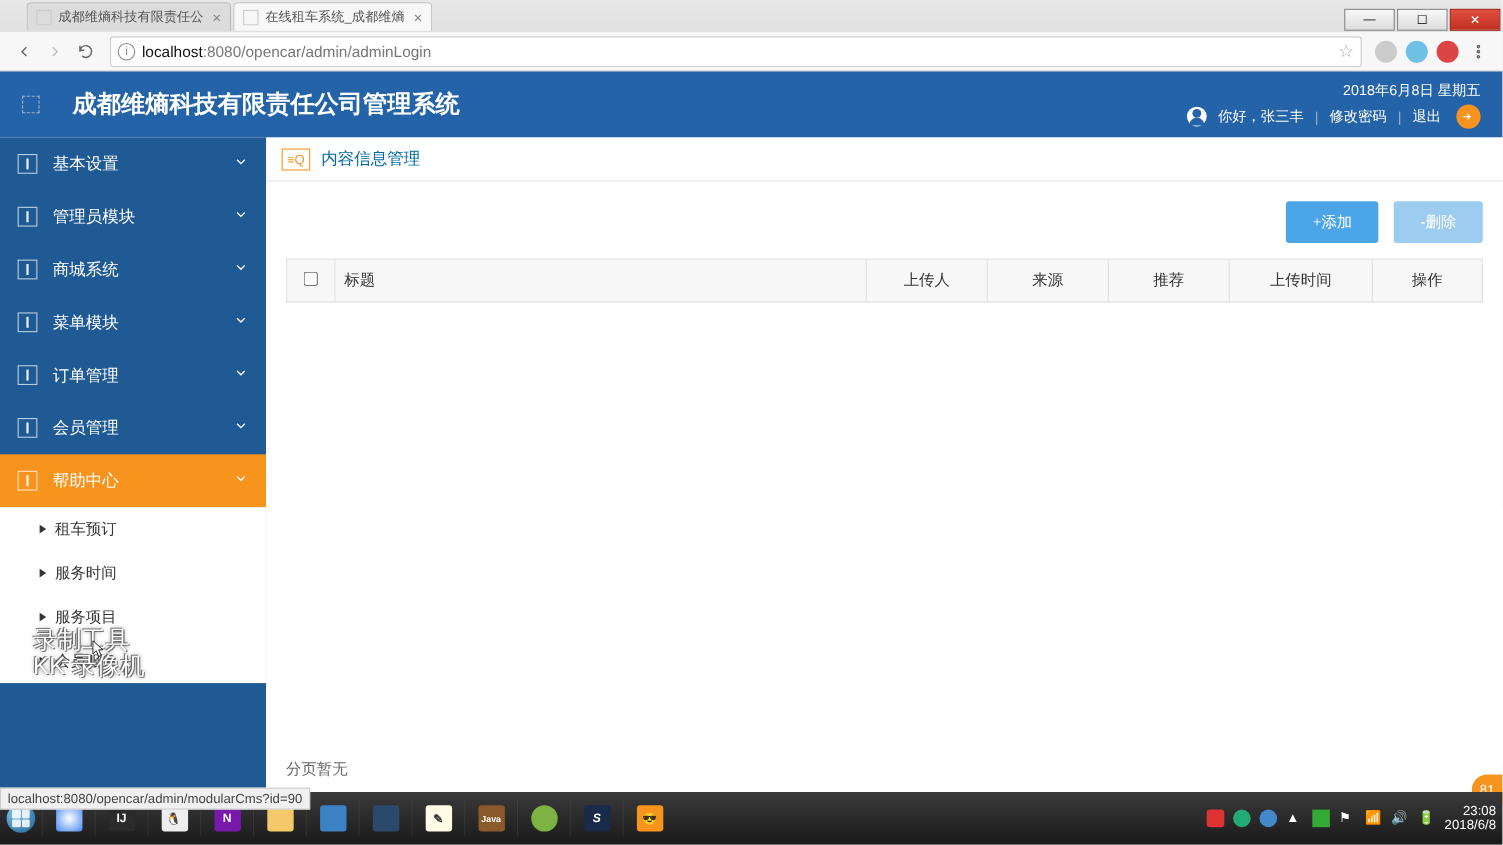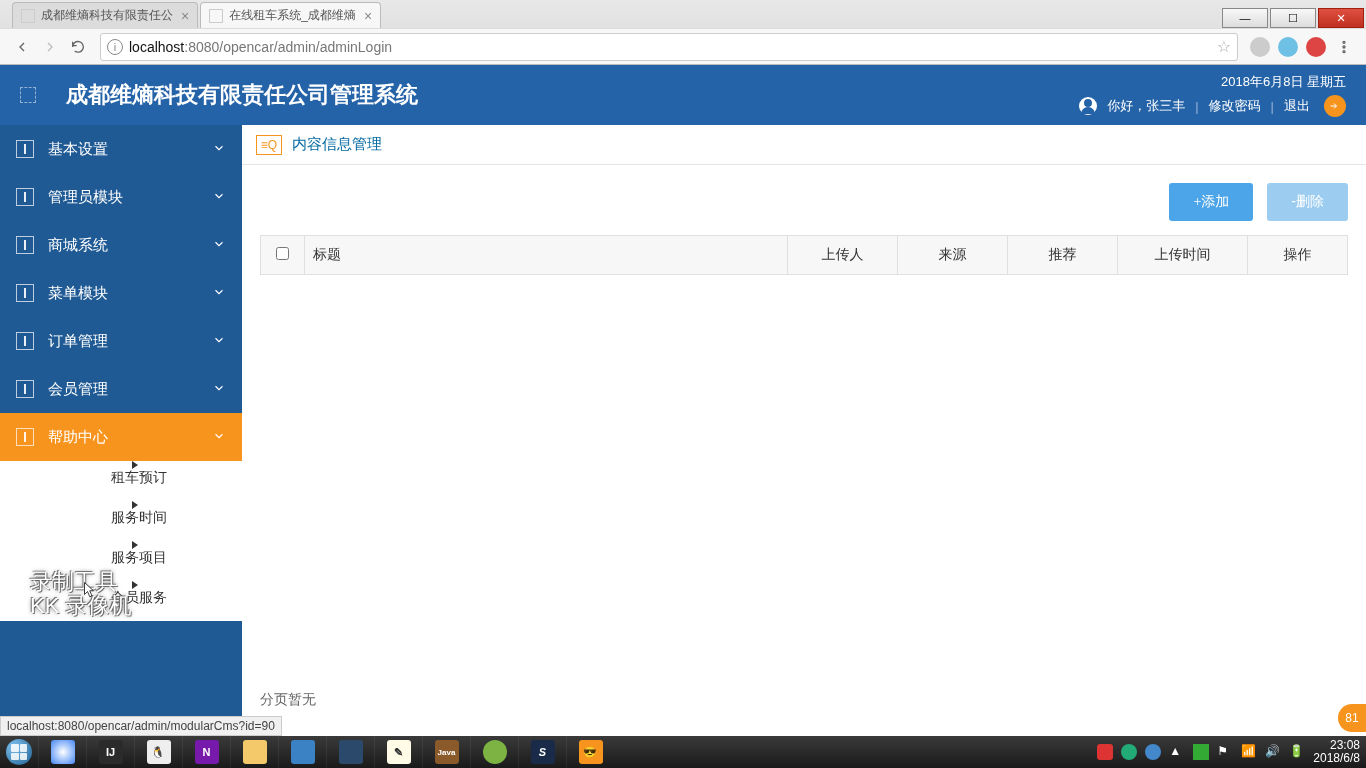--- a/index.html
+++ b/index.html
@@ -1,20 +1,20 @@
 <!DOCTYPE html>
 <html><head>
 <meta charset="utf-8">
 <style>
 * { margin: 0; padding: 0; box-sizing: border-box; }
 body { font-family: "Microsoft YaHei", Arial, sans-serif; font-size: 13px; background: #f5f5f5; overflow: hidden; width: 1366px; height: 768px; position: relative; }
 
 
 .browser-chrome { background: linear-gradient(#e8e8e8,#d8d8d8); border-bottom: 1px solid #bbb; }
-.tab-bar { display: flex; height: 28px; align-items: flex-end; padding-left: 12px; }
+.tab-bar { display: flex; height: 28px; align-items: flex-end; padding-left: 24px; }
 .tab { display: flex; align-items: center; background: #f7f7f7; border: 1px solid #bbb; border-bottom: none; border-radius: 4px 4px 0 0; padding: 4px 8px; margin-right: 2px; font-size: 12px; color: #555; max-width: 190px; height: 26px; }
 .tab.inactive { background: #dcdcdc; }
 .tab .favicon { width: 14px; height: 14px; border: 1px solid #ccc; margin-right: 6px; display:inline-block; }
 .tab .close { margin-left: 8px; color:#888; font-size:14px; }
 .window-controls { margin-left:auto; display:flex; }
 .win-btn { width:46px; height:20px; border:1px solid #888; margin:2px 2px 0 0; display:flex; align-items:center; justify-content:center; background:linear-gradient(#f8f8f8,#ddd); font-size:11px; }
 .win-btn.close-btn { background: linear-gradient(#e05040,#c03020); color:#fff; border-color:#a02010; }
 
 .nav-bar { display:flex; align-items:center; height:36px; padding:0 8px; background:#f7f7f7; border-top:1px solid #ddd; }
 .nav-btn { width:24px; height:24px; display:flex; align-items:center; justify-content:center; color:#666; margin:0 2px; }
@@ -44,21 +44,21 @@
 
 .app-body { display:flex; height:calc(768px - 28px - 36px - 60px - 32px); }
 .sidebar { width:242px; background:#1f5a94; color:#fff; overflow-y:auto; }
 .sidebar-item { display:flex; align-items:center; height:48px; padding:0 16px; cursor:pointer; font-size:15px; }
 .sidebar-item.active { background:#f7941e; }
 .sb-icon { width:18px; height:18px; border:1px solid rgba(255,255,255,.7); margin-right:14px; display:flex; align-items:center; justify-content:center; }
 .sb-icon .bar { width:2px; height:10px; background:rgba(255,255,255,.9); }
 .chevron { margin-left:auto; }
 .chevron svg { width:14px; height:14px; stroke:#fff; fill:none; stroke-width:2; }
 .sub-items { background:#fff; color:#333; }
-.sub-item { display:flex; align-items:center; height:40px; padding-left:36px; font-size:14px; cursor:pointer;flex-direction:column; }
+.sub-item { display:flex; align-items:center; height:40px; padding-left:36px; font-size:14px; cursor:pointer; }
 .tri { width:0; height:0; border-left:6px solid #333; border-top:4px solid transparent; border-bottom:4px solid transparent; margin-right:8px; }
 
 
 .content { flex:1; background:#fff; display:flex; flex-direction:column; }
 .breadcrumb-bar { height:40px; border-bottom:1px solid #e5e5e5; display:flex; align-items:center; padding:0 14px; }
 .bc-icon { width:26px; height:20px; border:1px solid #f7941e; margin-right:10px; display:flex; align-items:center; justify-content:center; color:#f7941e; font-size:12px; }
 .bc-text { font-size:15px; color:#0369a1; }
 .content-inner { padding:18px; flex:1; display:flex; flex-direction:column; }
 .action-row { display:flex; justify-content:flex-end; gap:14px; margin-bottom:14px; }
 .btn { border:none; color:#fff; padding:10px 24px; font-size:14px; border-radius:3px; cursor:pointer; }
@@ -69,21 +69,21 @@
 .data-table th.c { text-align:center; }
 .paging-note { margin-top:auto; padding:20px 0 10px 0; color:#666; font-size:14px; }
 
 
 .footer-copy { background:#fff; height:26px; display:flex; align-items:center; justify-content:center; gap:30px; font-size:13px; color:#444; border-top:1px solid #eee; }
 
 
 .status-link { position:absolute; left:0; bottom:32px; background:#f0f0f0; border:1px solid #ccc; padding:2px 6px; font-size:12px; color:#444; z-index:10; }
 
 
-.taskbar { position:absolute; bottom:0; left:0; right:0; height:32px; background:linear-gradient(#3a3a3a,#1a1a1a); display:flex; align-items:center; }
+.taskbar { position:absolute; bottom:0; left:0; right:0; height:48px; background:linear-gradient(#3a3a3a,#1a1a1a); display:flex; align-items:center; }
 .start-orb { width:38px; height:32px; display:flex; align-items:center; justify-content:center; }
 .start-orb .orb { width:26px; height:26px; border-radius:50%; background:radial-gradient(circle at 30% 30%,#7ec0ee,#1e6091); display:grid; grid-template:1fr 1fr/1fr 1fr; gap:1px; padding:5px; }
 .start-orb .orb span { background:rgba(255,255,255,.85); border-radius:1px; }
 .tb-icon { width:48px; height:32px; display:flex; align-items:center; justify-content:center; border-left:1px solid rgba(255,255,255,.06); }
 .tb-glyph { width:24px; height:24px; border-radius:3px; display:flex; align-items:center; justify-content:center; font-size:11px; color:#fff; font-weight:bold; }
 .tray { margin-left:auto; display:flex; align-items:center; gap:8px; padding-right:6px; color:#fff; font-size:12px; }
 .tray .clock { text-align:right; line-height:1.1; }
 .tray-icon { width:16px; height:16px; display:inline-block; }
 
 

